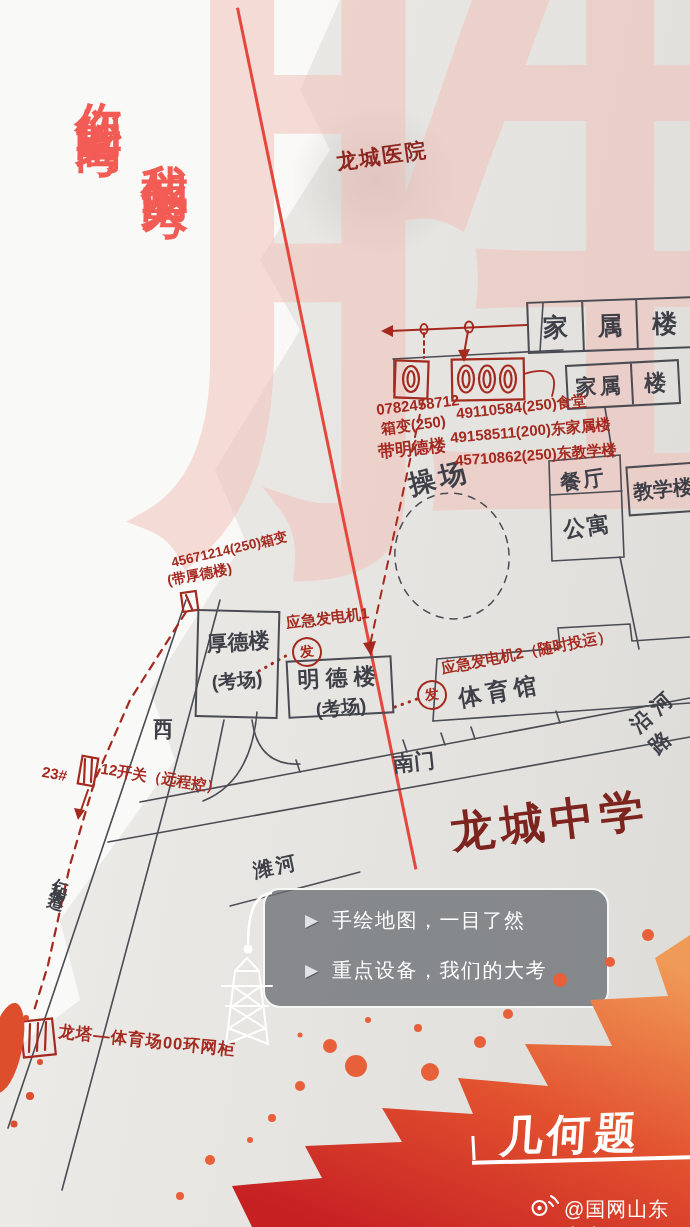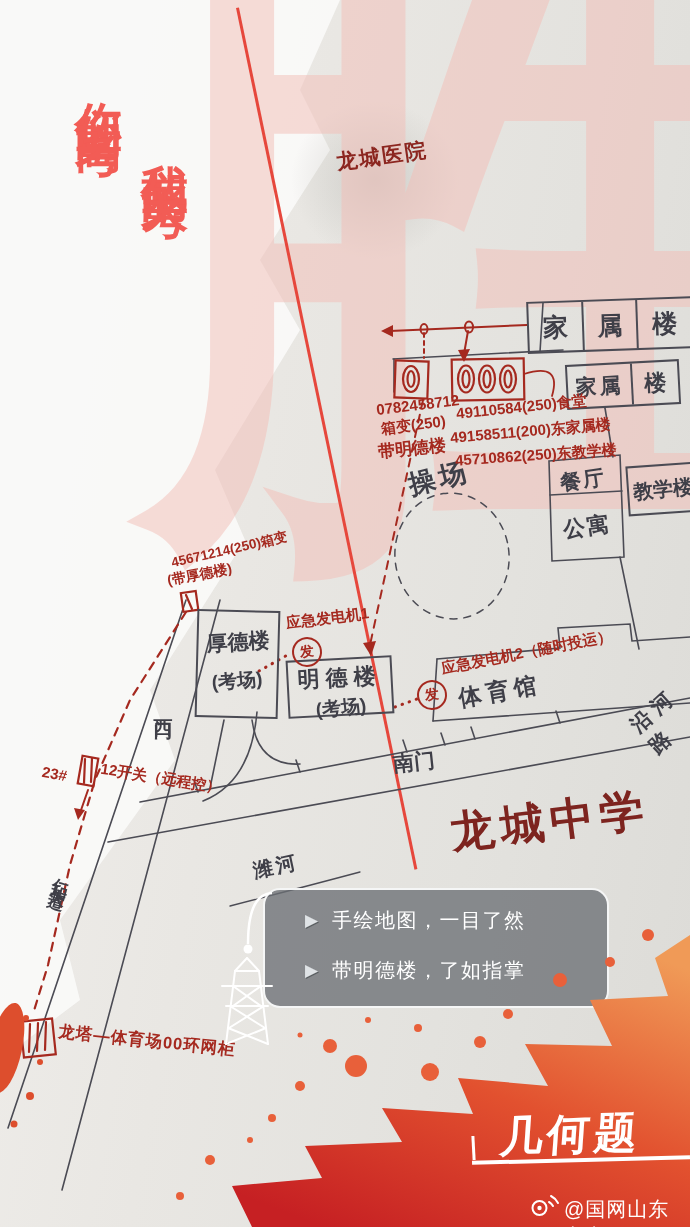--- a/index.html
+++ b/index.html
@@ -163,21 +163,21 @@
   <div class="abs hw" style="left:58px;top:1030px;font-size:16.5px;transform:rotate(6deg);letter-spacing:1px;">龙塔—体育场00环网柜</div>
 
   <div class="abs" style="left:263px;top:888px;width:346px;height:120px;background:rgba(108,112,116,.78);
        border:2px solid rgba(255,255,255,.92);border-radius:17px;box-sizing:border-box;">
     <div class="abs card-row" style="left:40px;top:17px;">
       <span class="blt">▶</span>
       <span class="txt">手绘地图，一目了然</span>
     </div>
     <div class="abs card-row" style="left:40px;top:67px;">
       <span class="blt">▶</span>
-      <span class="txt">带明德楼，了如指掌</span>
+      <span class="txt">重点设备，我们的大考</span>
     </div>
   </div>
   <svg class="abs" style="left:0;top:0;" width="690" height="1227" viewBox="0 0 690 1227" pointer-events="none">
     <path d="M272,893 Q248,894 248,944" stroke="#fff" stroke-width="2.5" fill="none"></path>
     <circle cx="248" cy="949" r="4.5" fill="#fff"></circle>
   </svg>
   <svg class="abs" style="left:216px;top:956px;" width="62" height="90" viewBox="0 0 62 90">
     <g stroke="#fff" stroke-width="2" fill="none" stroke-linecap="round">
       <path d="M31,2 L19,15 M31,2 L43,15 M19,15 H43"></path>
       <path d="M19,15 L10,88 M43,15 L52,88"></path>

